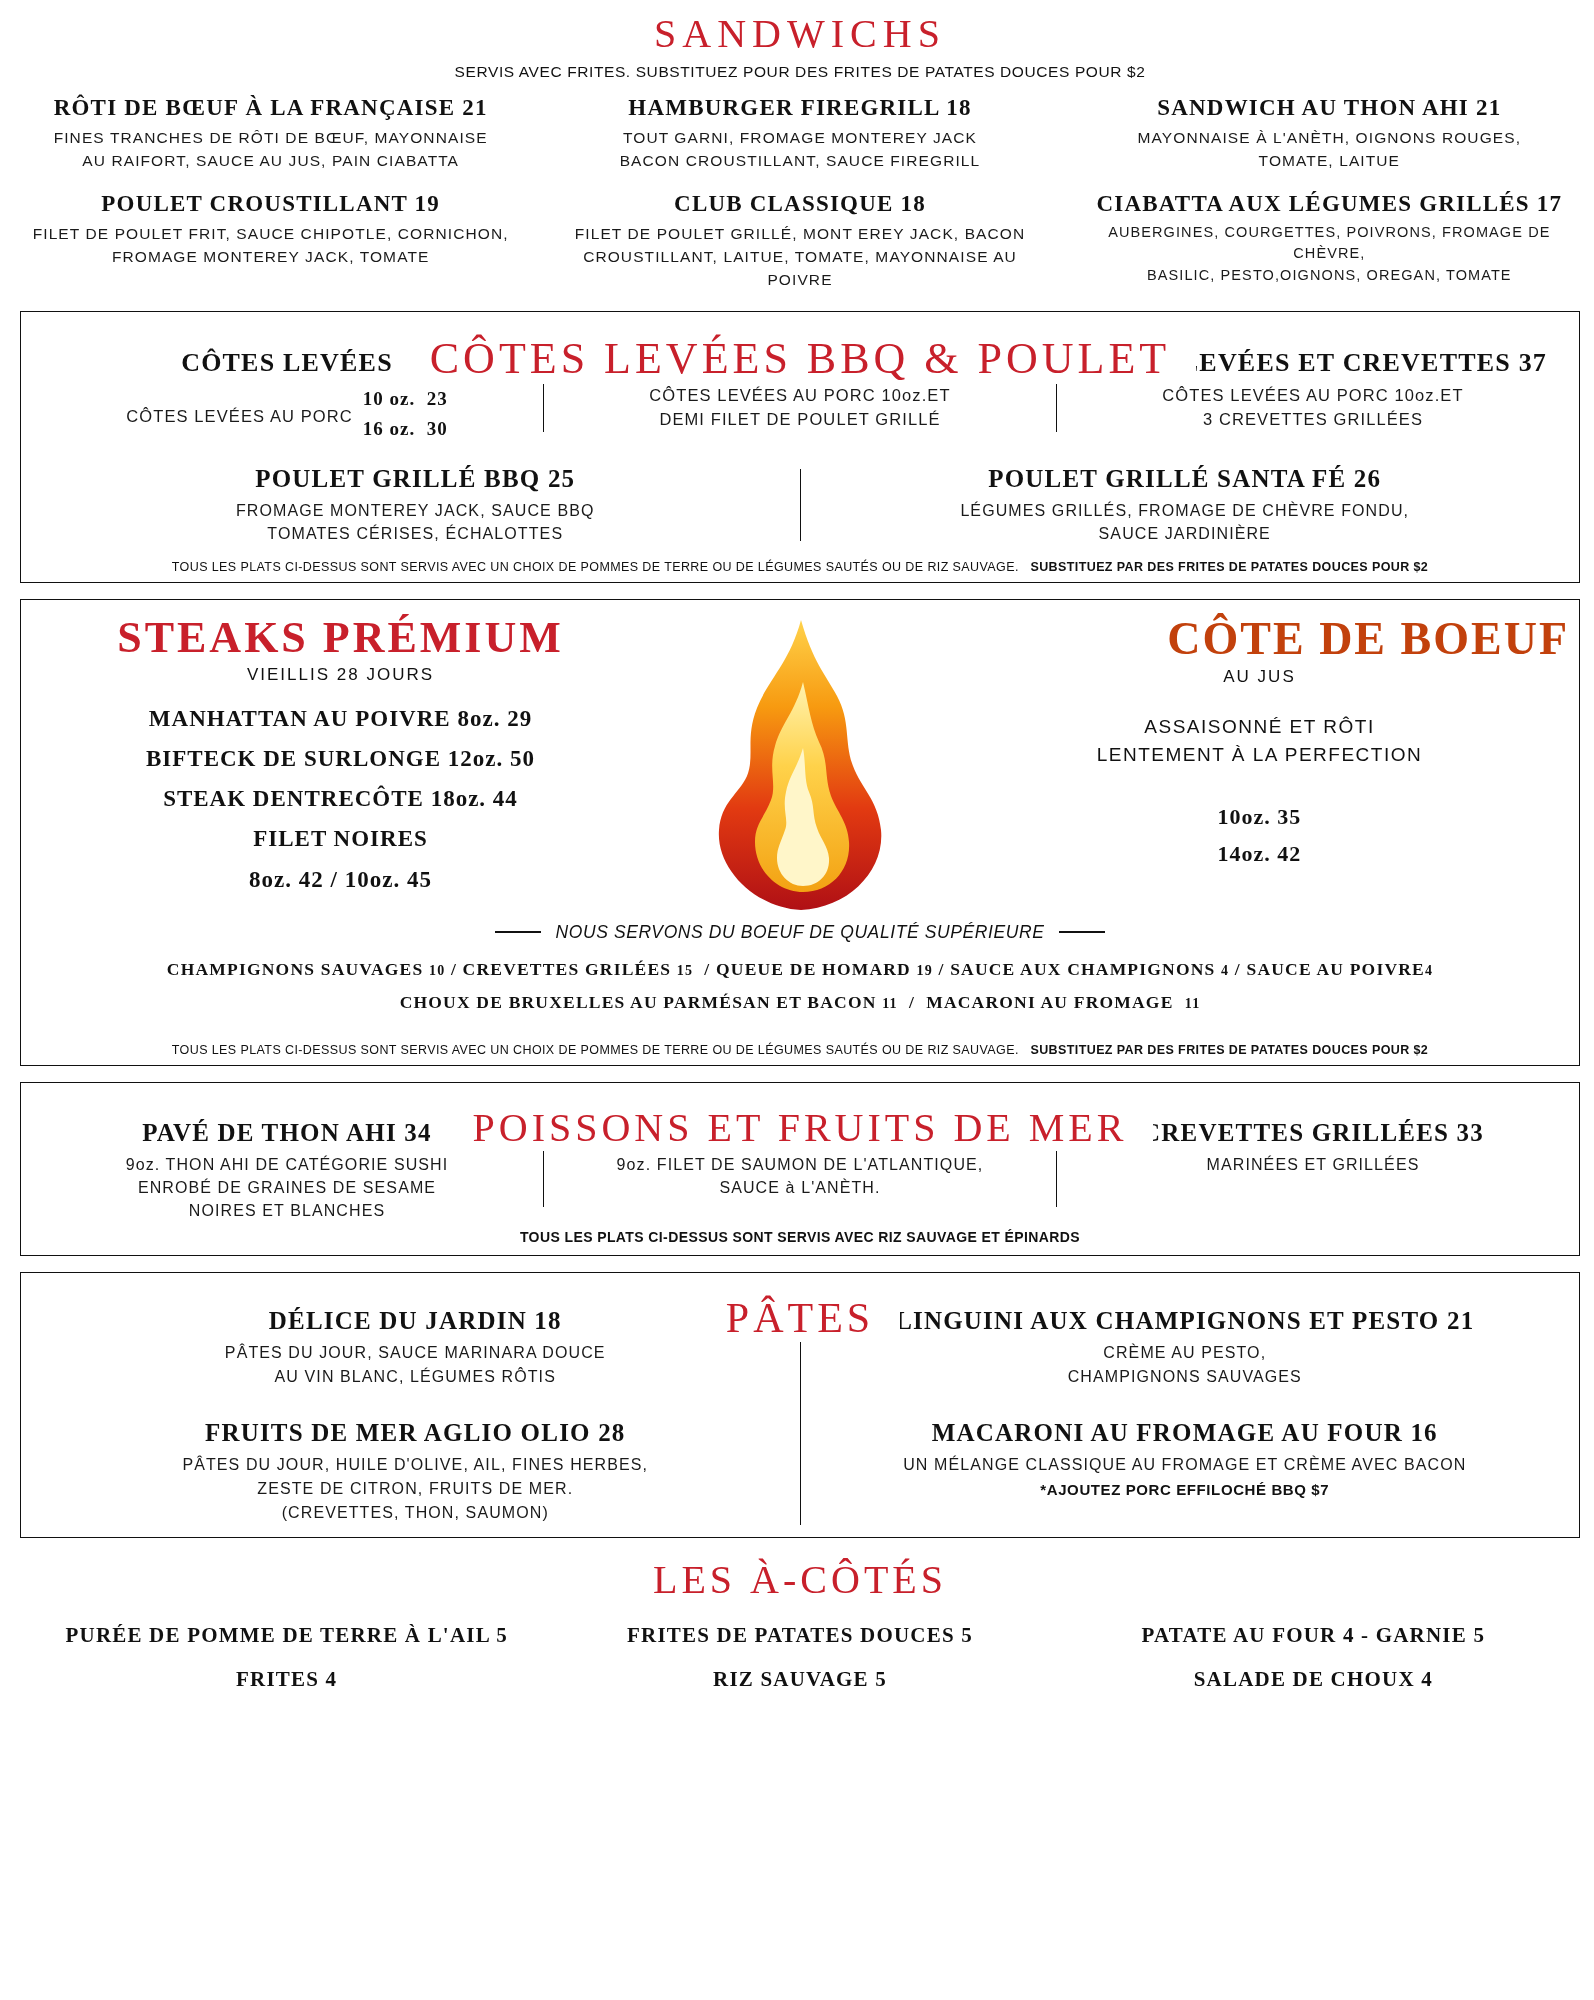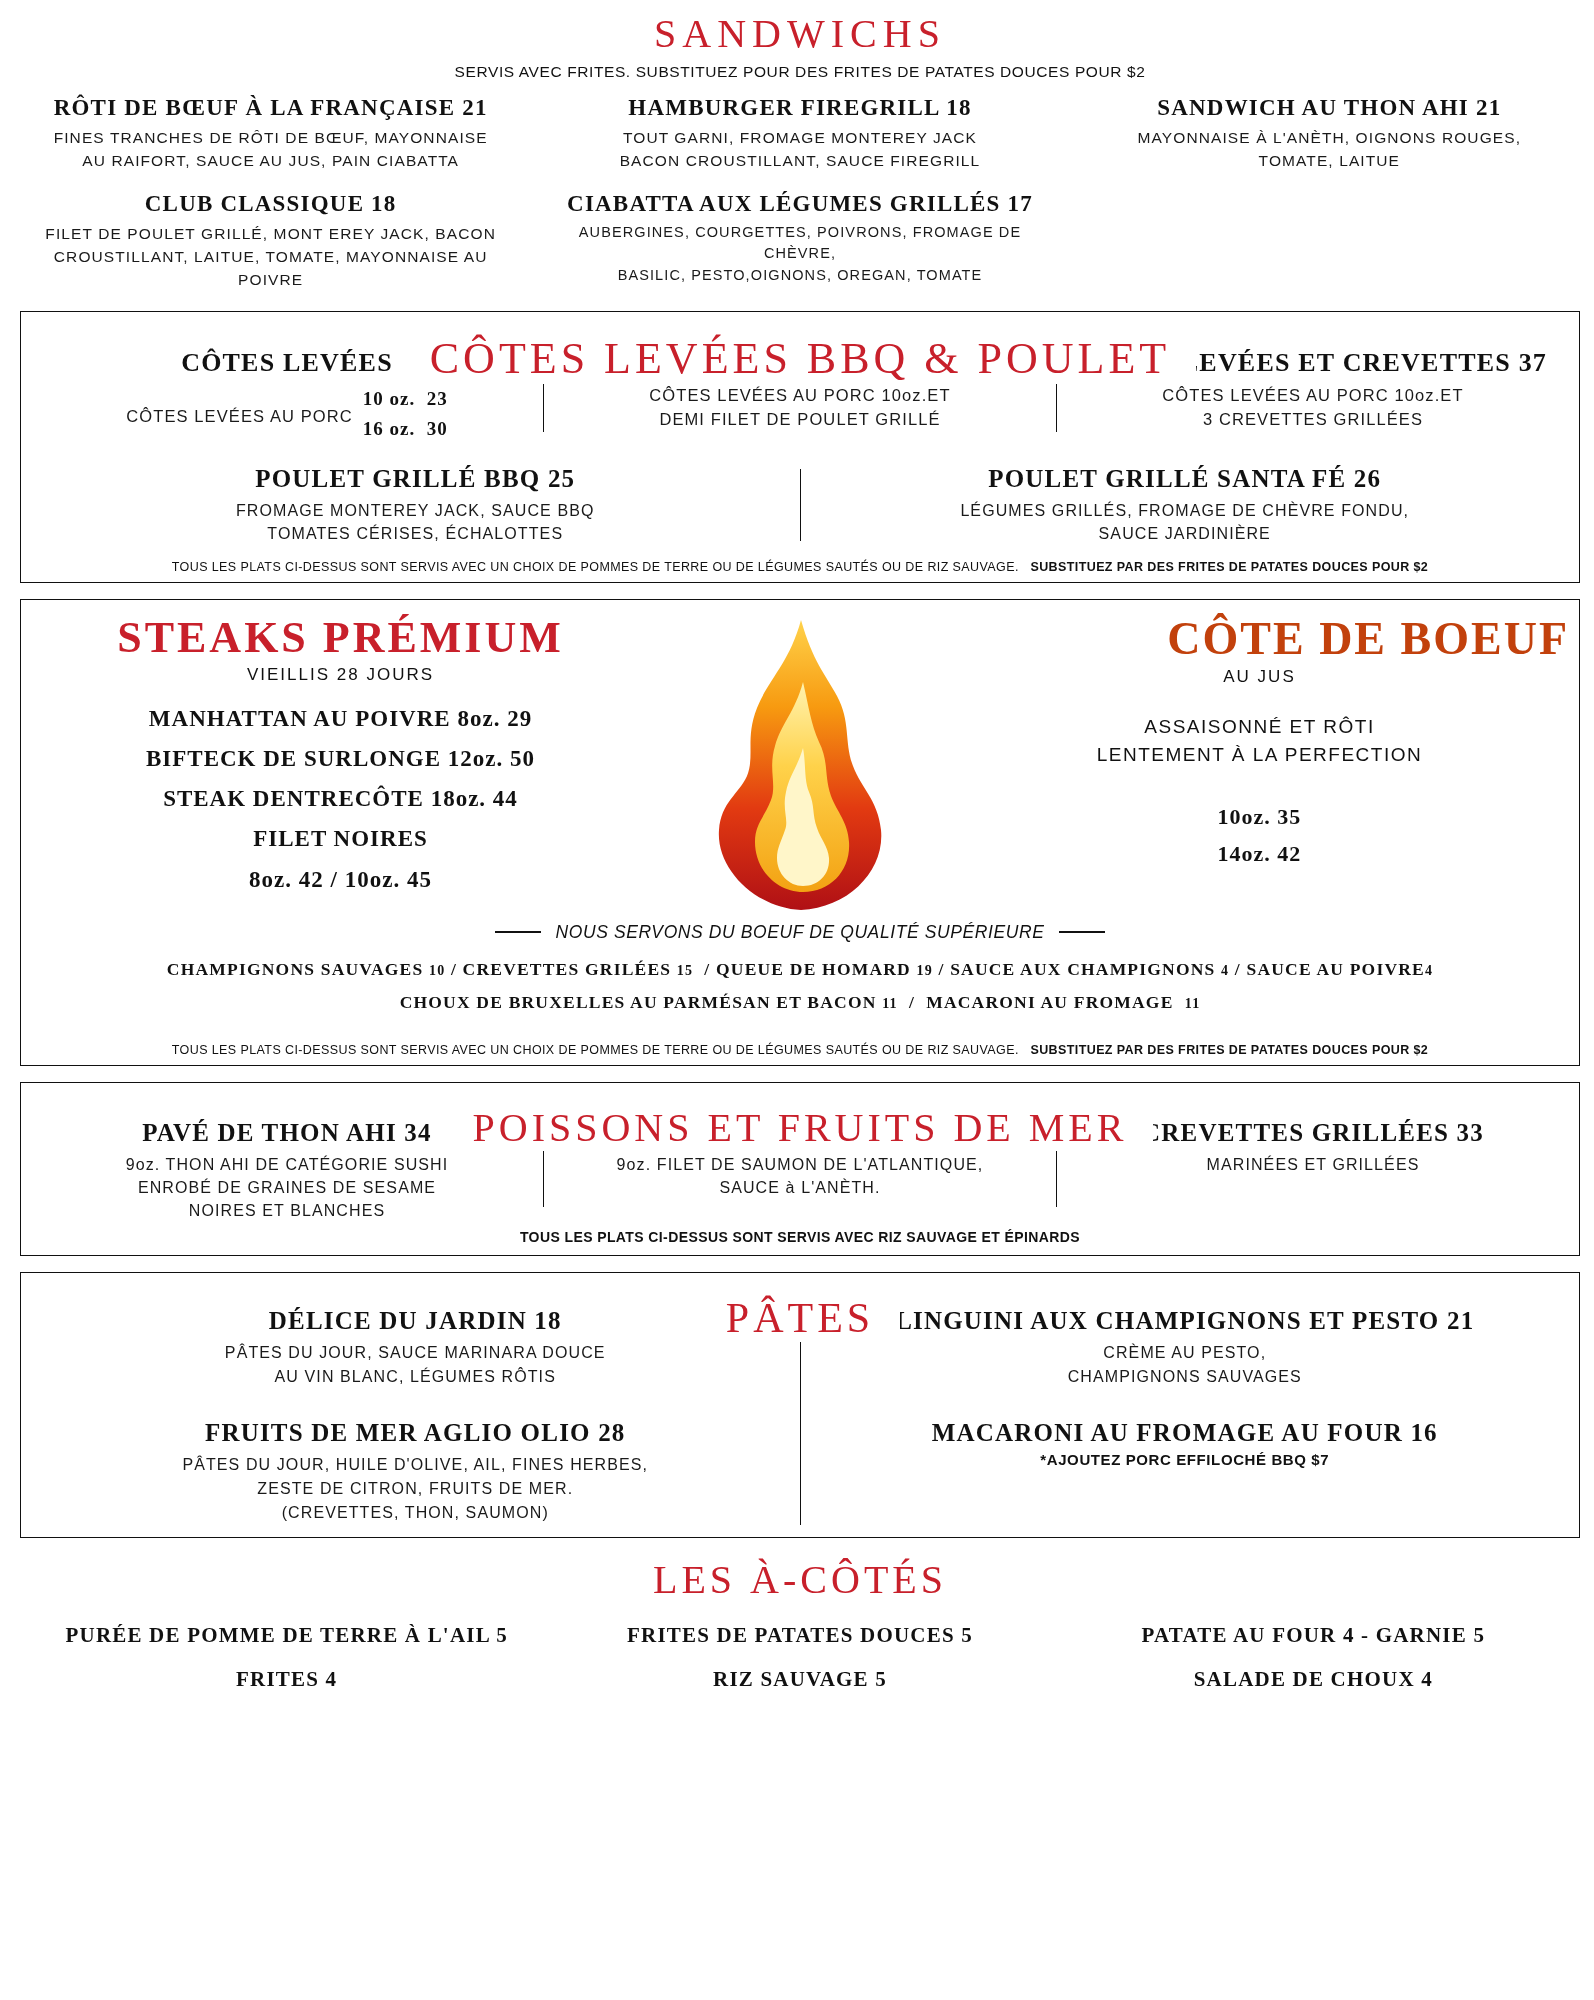--- a/index.html
+++ b/index.html
@@ -270,20 +270,25 @@
         <div class="item-name">HAMBURGER FIREGRILL 18</div>
         <div class="item-desc" style="white-space:pre-line">TOUT GARNI, FROMAGE MONTEREY JACK
 BACON CROUSTILLANT, SAUCE FIREGRILL</div>
       </div>
       <div class="sandwich-cell">
         <div class="item-name">SANDWICH AU THON AHI 21</div>
         <div class="item-desc" style="white-space:pre-line">MAYONNAISE À L'ANÈTH, OIGNONS ROUGES,
 TOMATE, LAITUE</div>
       </div>
 
+      <div class="sandwich-cell">
+        <div class="item-name">POULET CROUSTILLANT 19</div>
+        <div class="item-desc" style="white-space:pre-line">FILET DE POULET FRIT, SAUCE CHIPOTLE, CORNICHON,
+FROMAGE MONTEREY JACK, TOMATE</div>
+      </div>
       <div class="sandwich-cell">
         <div class="item-name">CLUB CLASSIQUE 18</div>
         <div class="item-desc" style="white-space:pre-line">FILET DE POULET GRILLÉ, MONT EREY JACK, BACON
 CROUSTILLANT, LAITUE, TOMATE, MAYONNAISE AU POIVRE</div>
       </div>
       <div class="sandwich-cell">
         <div class="item-name">CIABATTA AUX LÉGUMES GRILLÉS 17</div>
         <div class="item-desc small" style="white-space:pre-line">AUBERGINES, COURGETTES, POIVRONS, FROMAGE DE CHÈVRE,
 BASILIC, PESTO,OIGNONS, OREGAN, TOMATE</div>
       </div>
@@ -466,20 +471,21 @@
         </div>
         <div class="vdiv-tall"></div>
         <div class="pates-cellpair">
           <div>
             <div class="item-name">LINGUINI AUX CHAMPIGNONS ET PESTO  21</div>
             <div class="item-desc" style="white-space:pre-line">CRÈME AU PESTO,
 CHAMPIGNONS SAUVAGES</div>
           </div>
           <div>
             <div class="item-name">MACARONI AU FROMAGE AU FOUR 16</div>
+            <div class="item-desc" style="white-space:pre-line">UN MÉLANGE CLASSIQUE AU FROMAGE ET CRÈME AVEC BACON</div>
             <div class="bold-note">*AJOUTEZ PORC EFFILOCHÉ BBQ $7</div>
           </div>
         </div>
       </div>
     </div>
   </div>
 
   <div>
     <div class="section-title sides-title serif">LES À-CÔTÉS</div>
     <div class="sides-grid">

